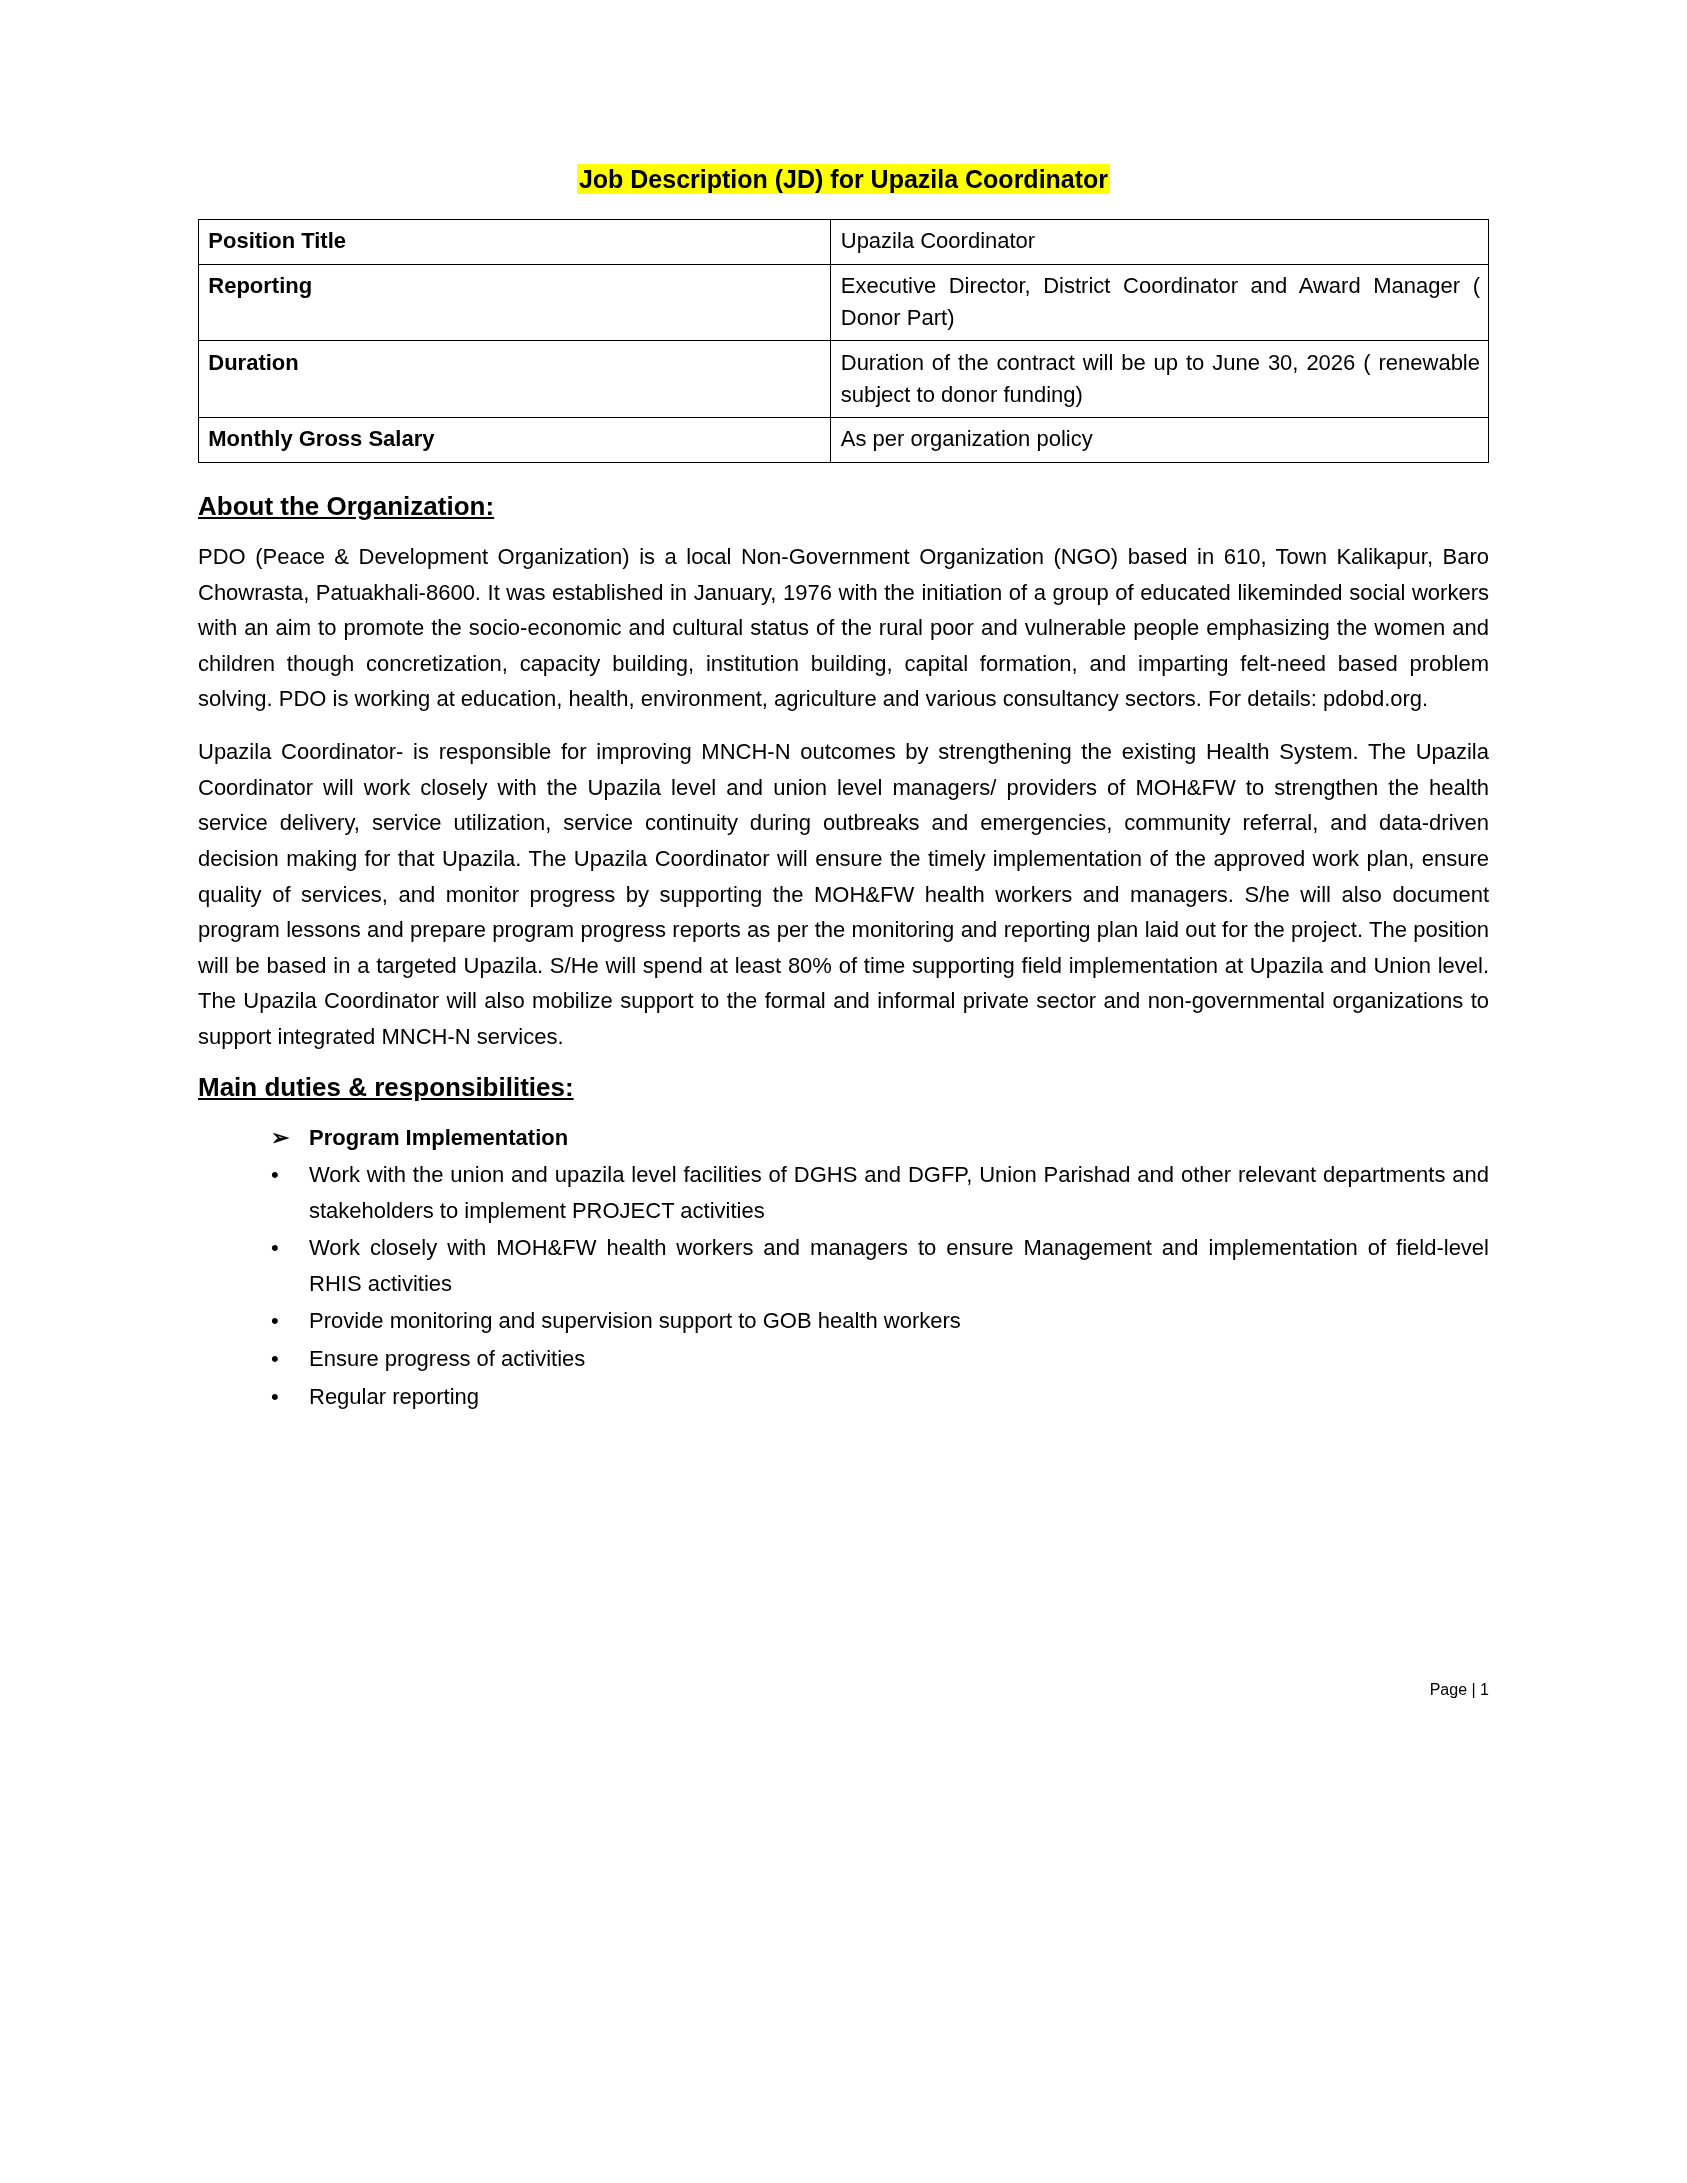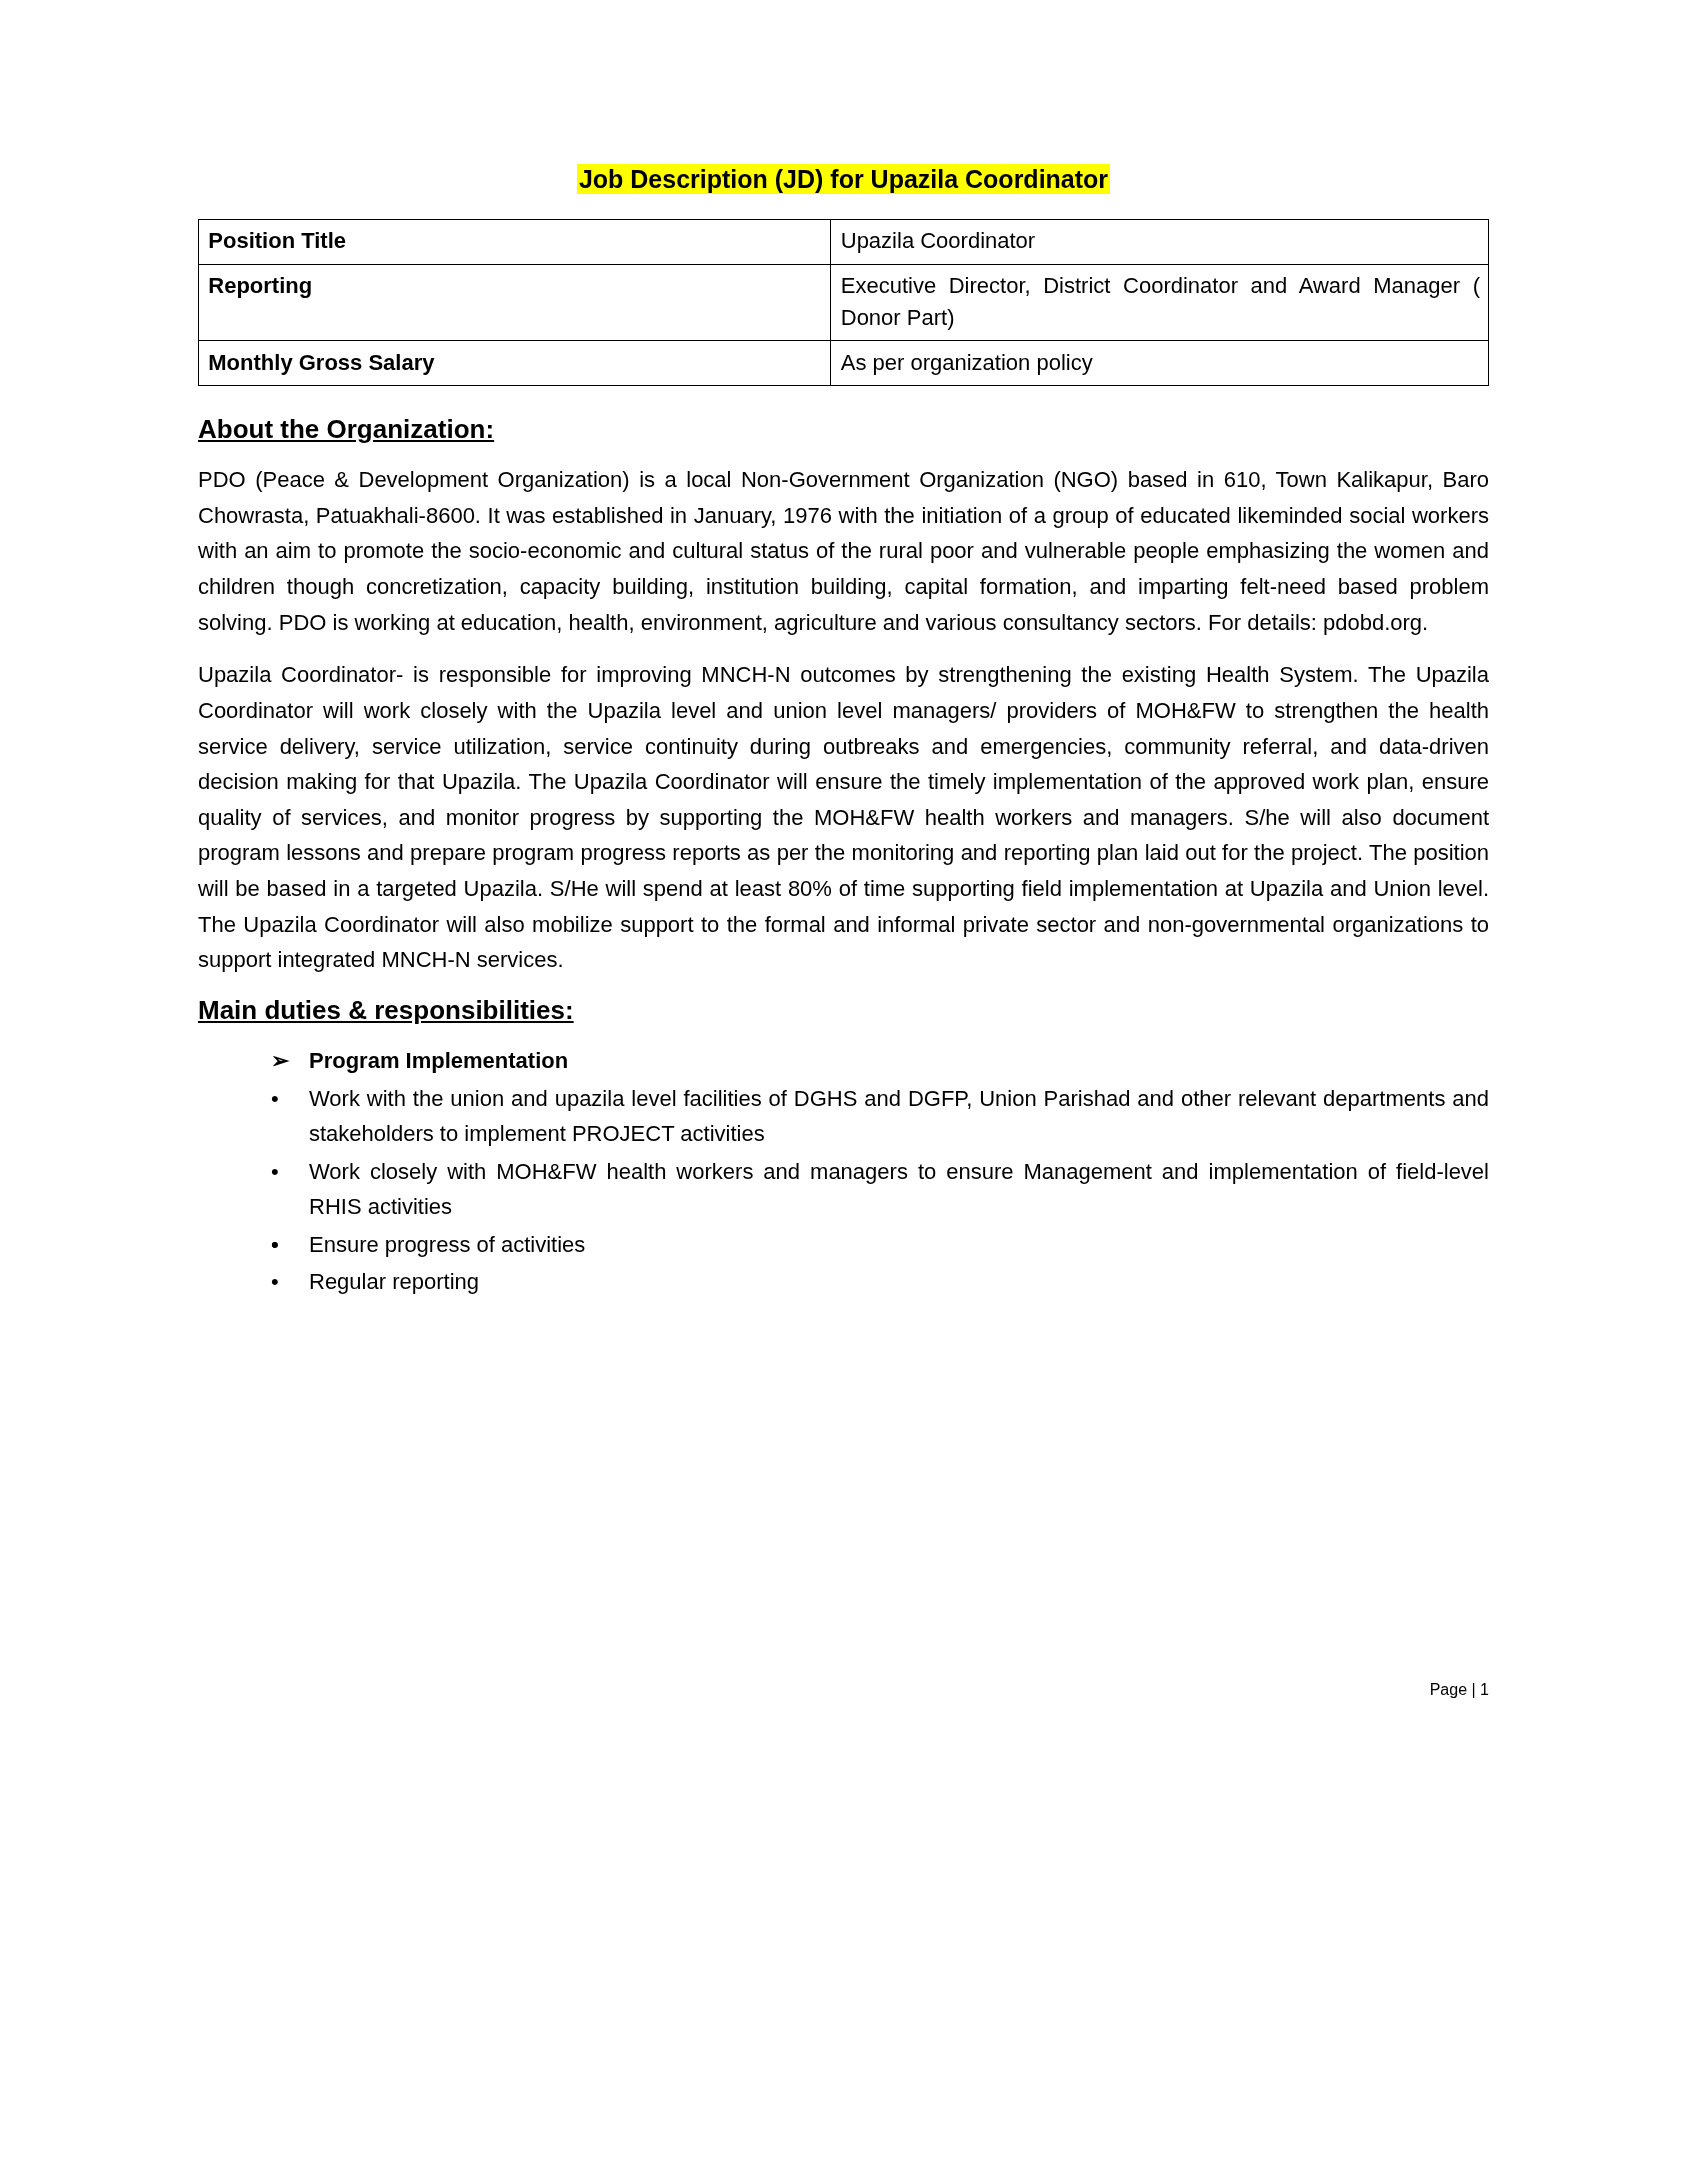--- a/index.html
+++ b/index.html
@@ -109,20 +109,24 @@
     <tbody>
       <tr>
         <td class="label">Position Title</td>
         <td class="value">Upazila Coordinator</td>
       </tr>
       <tr>
         <td class="label">Reporting</td>
         <td class="value justify">Executive Director, District Coordinator and Award Manager ( Donor Part)</td>
       </tr>
       <tr>
+        <td class="label">Duration</td>
+        <td class="value justify">Duration of the contract will be up to June 30, 2026 ( renewable subject to donor funding)</td>
+      </tr>
+      <tr>
         <td class="label">Monthly Gross Salary</td>
         <td class="value">As per organization policy</td>
       </tr>
     </tbody>
   </table>
 
   <h2 class="section">About the Organization:</h2>
   <p class="body">PDO (Peace &amp; Development Organization) is a local Non-Government Organization (NGO) based in 610, Town Kalikapur, Baro Chowrasta, Patuakhali-8600. It was established in January, 1976 with the initiation of a group of educated likeminded social workers with an aim to promote the socio-economic and cultural status of the rural poor and vulnerable people emphasizing the women and children though concretization, capacity building, institution building, capital formation, and imparting felt-need based problem solving. PDO is working at education, health, environment, agriculture and various consultancy sectors. For details: pdobd.org.</p>
 
   <p class="body">Upazila Coordinator- is responsible for improving MNCH-N outcomes by strengthening the existing Health System. The Upazila Coordinator will work closely with the Upazila level and union level managers/ providers of MOH&amp;FW to strengthen the health service delivery, service utilization, service continuity during outbreaks and emergencies, community referral, and data-driven decision making for that Upazila. The Upazila Coordinator will ensure the timely implementation of the approved work plan, ensure quality of services, and monitor progress by supporting the MOH&amp;FW health workers and managers. S/he will also document program lessons and prepare program progress reports as per the monitoring and reporting plan laid out for the project. The position will be based in a targeted Upazila. S/He will spend at least 80% of time supporting field implementation at Upazila and Union level. The Upazila Coordinator will also mobilize support to the formal and informal private sector and non-governmental organizations to support integrated MNCH-N services.</p>
@@ -136,20 +140,21 @@
     <li>
       <span class="marker">•</span>
       <span>Work with the union and upazila level facilities of DGHS and DGFP, Union Parishad and other relevant departments and stakeholders to implement PROJECT activities</span>
     </li>
     <li>
       <span class="marker">•</span>
       <span>Work closely with MOH&amp;FW health workers and managers to ensure Management and implementation of field-level RHIS activities</span>
     </li>
     <li>
       <span class="marker">•</span>
+      <span>Provide monitoring and supervision support to GOB health workers</span>
     </li>
     <li>
       <span class="marker">•</span>
       <span>Ensure progress of activities</span>
     </li>
     <li>
       <span class="marker">•</span>
       <span>Regular reporting</span>
     </li>
   </ul>

